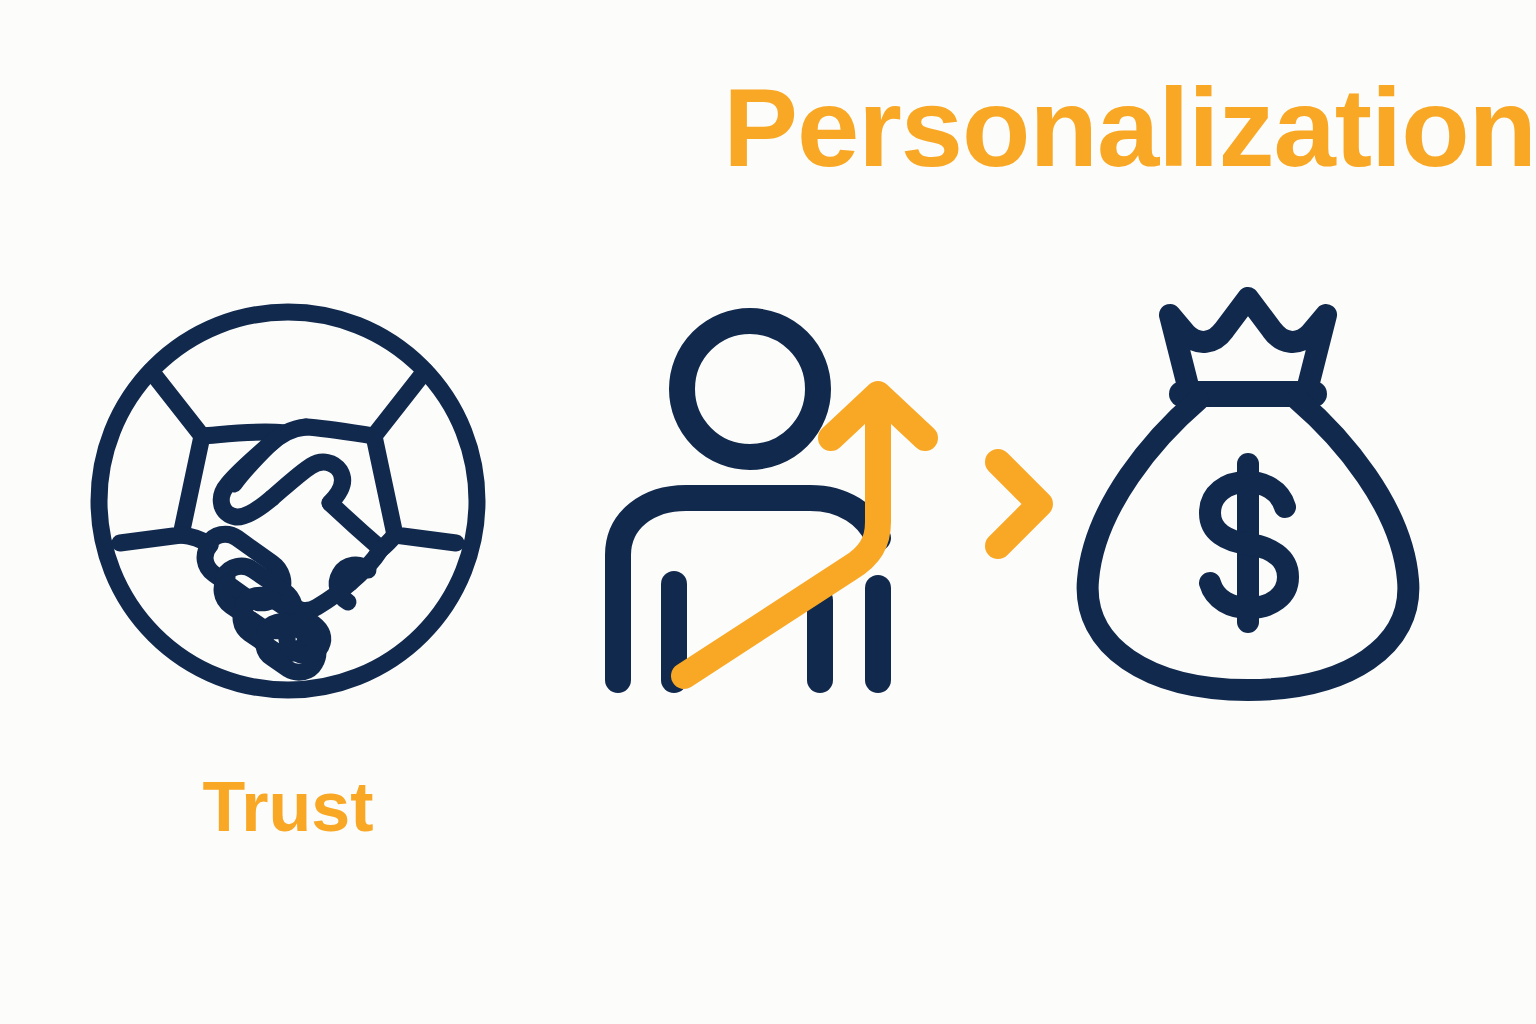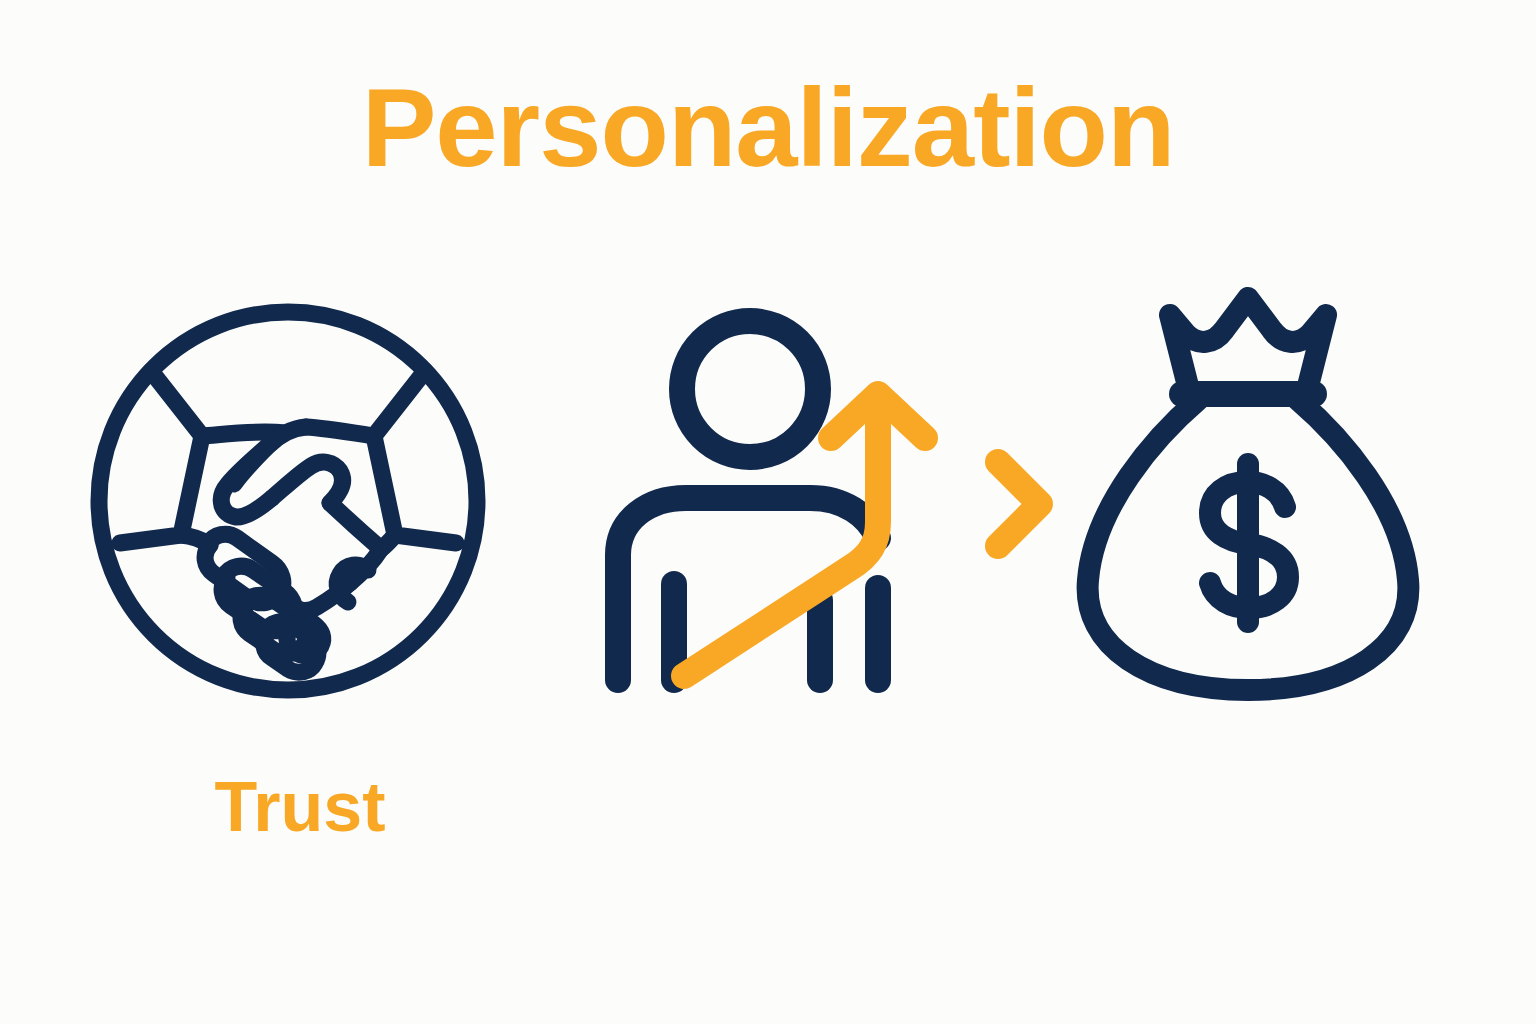--- a/index.html
+++ b/index.html
@@ -20,21 +20,21 @@
     height: 1024px;
     background: #FCFCFB;
   }
 
   
   .title {
     position: absolute;
     top: 72px;
     left: 0;
     width: 1536px;
-    text-align: center;
+    text-align: right;
     font-family: "Liberation Sans", sans-serif;
     font-weight: bold;
     font-size: 112px;
     line-height: 1.0;
     letter-spacing: -1px;
     color: #F9A825;
     white-space: nowrap;
     user-select: none;
   }
 
@@ -54,21 +54,21 @@
   .cell-engage    { left: 588px; width: 360px; height: 440px; }
   .cell-chevron   { left: 962px; width: 120px; height: 440px; }
   .cell-revenue   { left: 1058px; width: 380px; height: 440px; }
 
   .icon-cell svg { display: block; }
 
   
   .label-row {
     position: absolute;
     top: 752px;
-    left: 12px;
+    left: 0;
     width: 1524px;
     height: 110px;
     text-decoration: underline;
   }
   .label {
     position: absolute;
     top: 0;
     text-align: center;
     font-family: "Liberation Sans", sans-serif;
     font-weight: bold;

